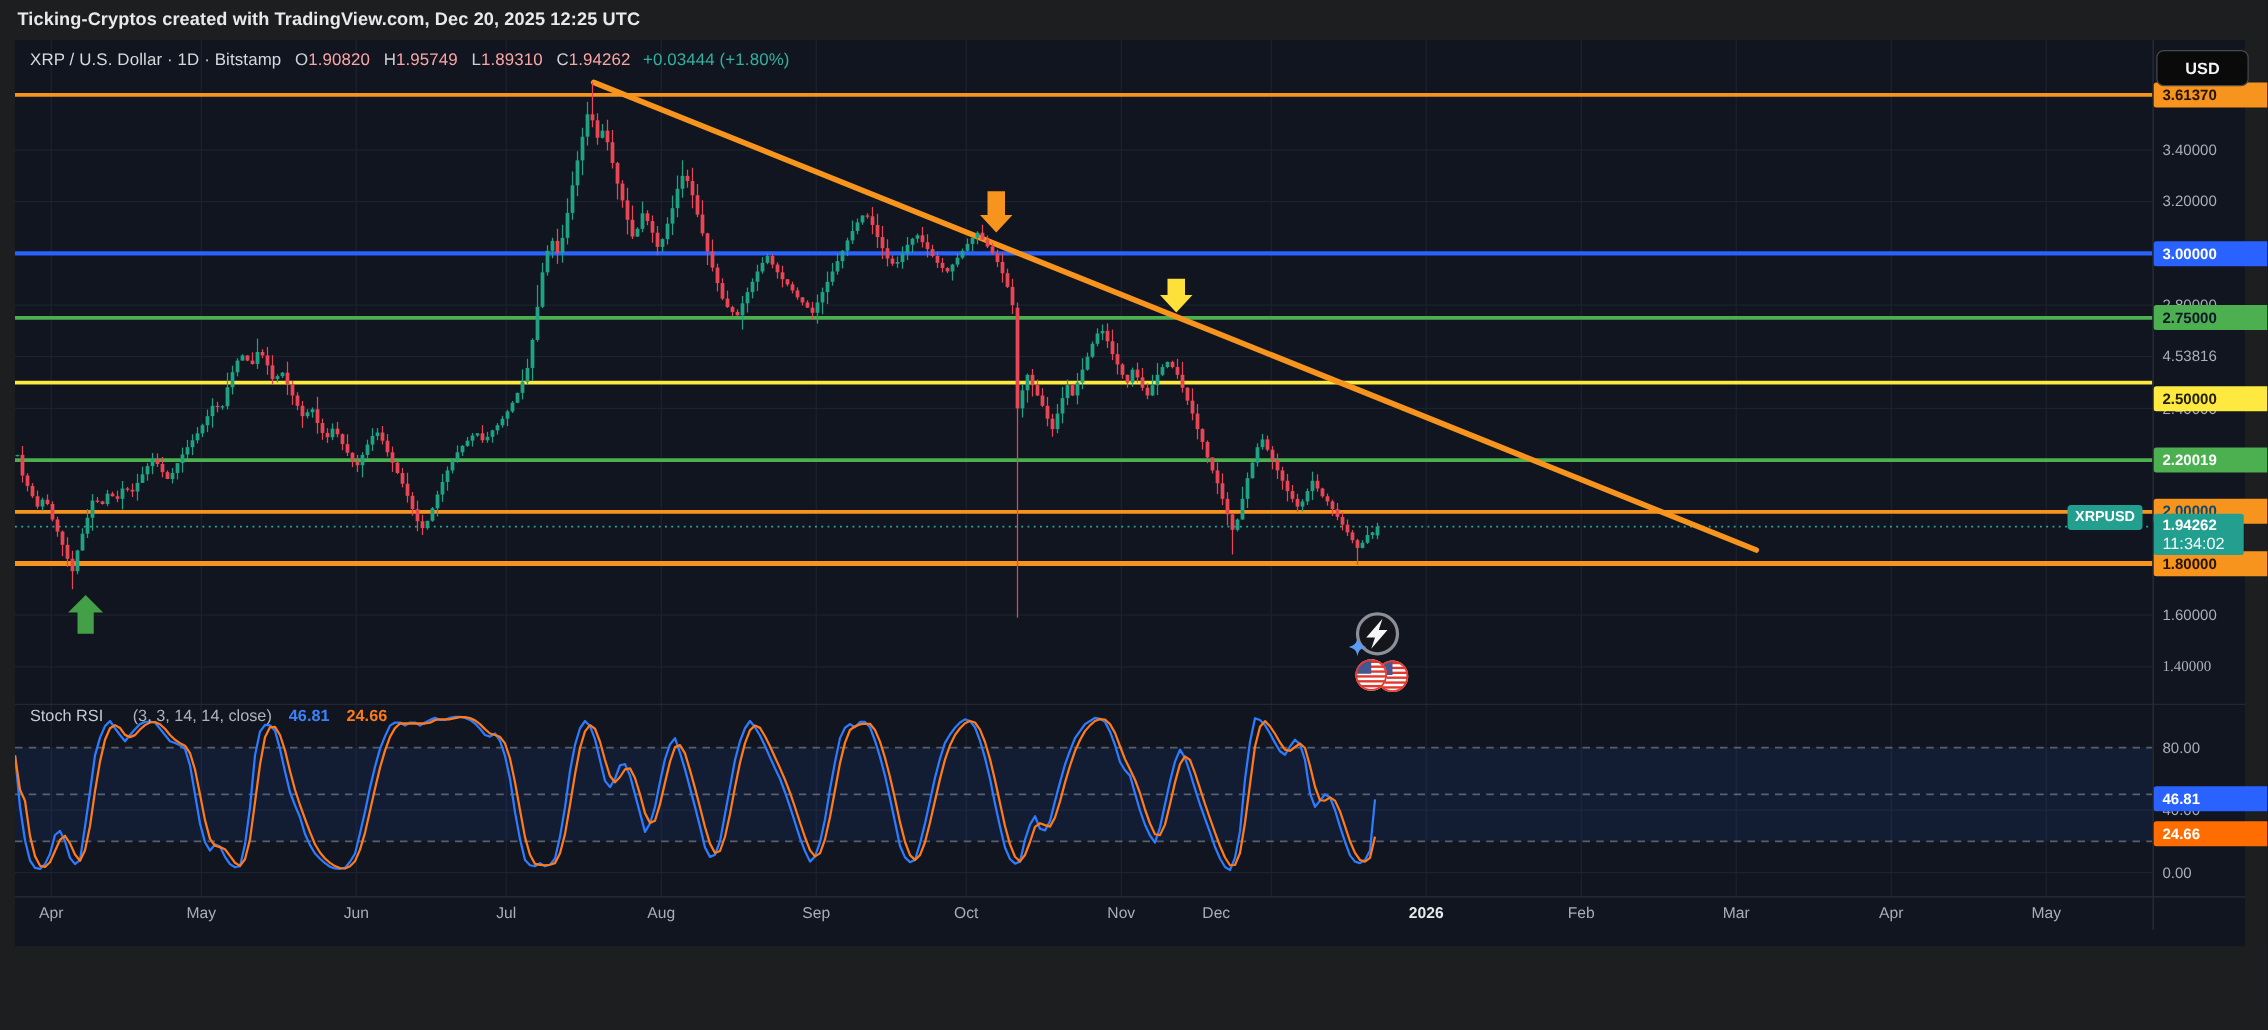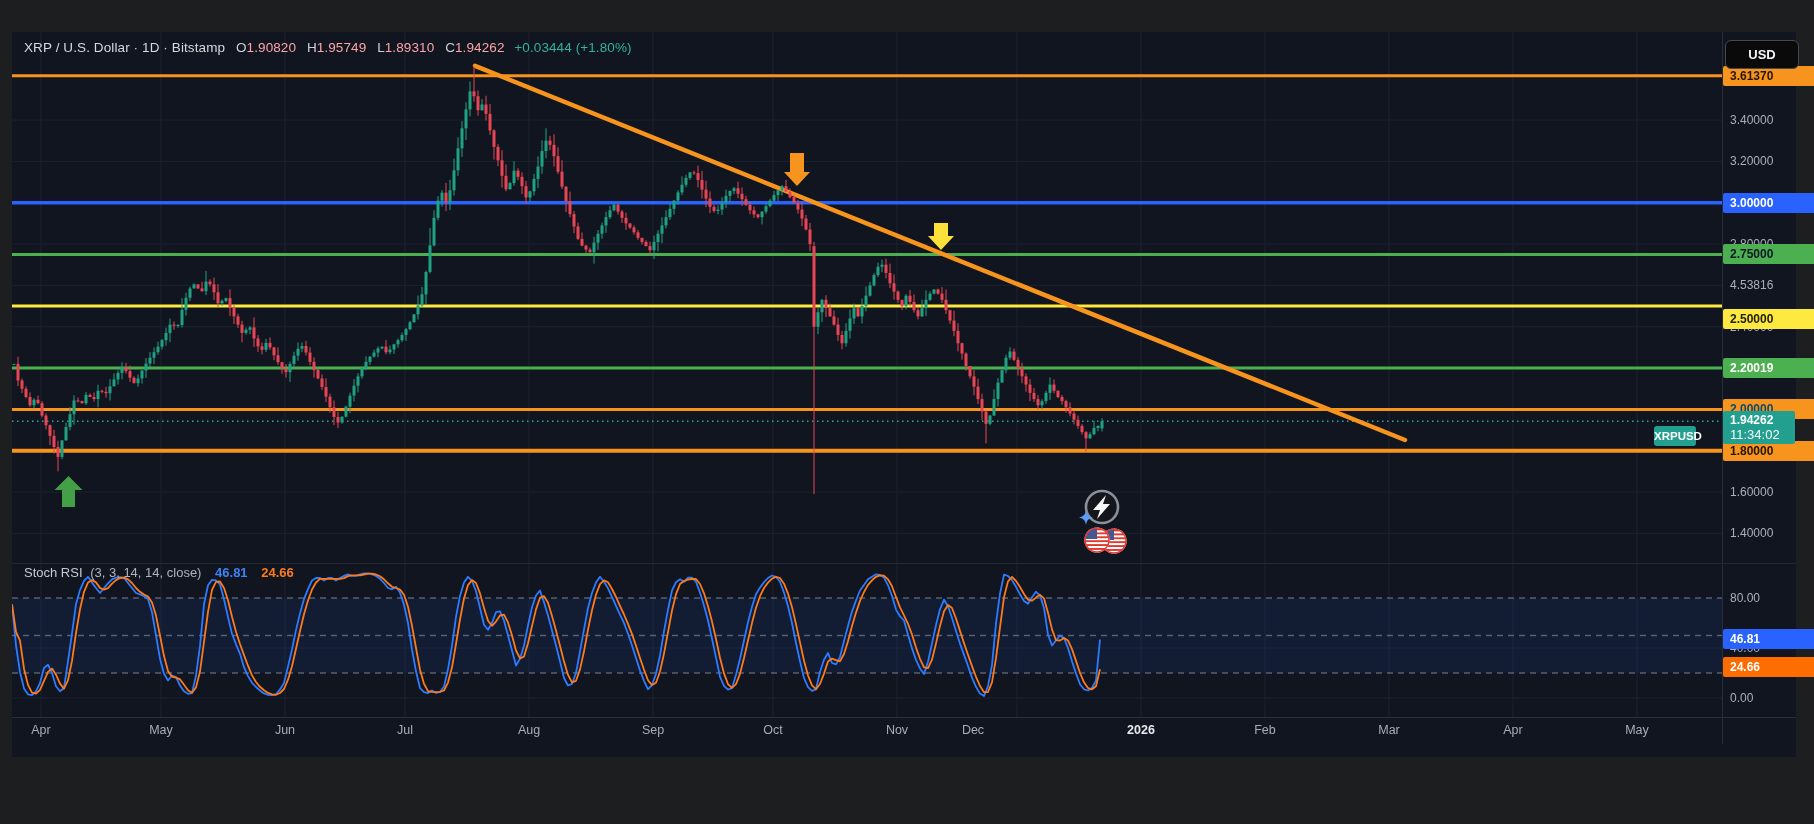--- a/index.html
+++ b/index.html
@@ -21,33 +21,34 @@
         font-size:12px;font-weight:600;text-align:left;padding-left:7px;box-sizing:border-box;}
   .cur-box .cd{font-size:13px;font-weight:400;opacity:.95;}
   .time-label{position:absolute;top:722px;width:44px;margin-left:-22px;text-align:center;
         font-size:12.5px;color:#a8adb8;height:16px;line-height:16px;}
   .legend-main{position:absolute;left:24px;top:40px;font-size:13.5px;color:#d6d9de;
         white-space:nowrap;letter-spacing:.1px;}
   .legend-main .val{color:#fca5a5;}
   .legend-main .chg{color:#31b1a0;margin-left:6px;}
   .legend-main .pre{margin-left:7px;color:#cdd0d6;}
   .legend-stoch{position:absolute;left:24px;top:565px;font-size:13px;color:#c6cad2;white-space:nowrap;}
-  .legend-stoch .params{color:#aeb3bd;margin-left:4px;}
+  .legend-stoch .params{color:#aeb3bd;margin-left:20px;}
   .legend-stoch .kv{color:#3d82f6;margin-left:10px;font-weight:600;}
   .legend-stoch .dv{color:#ff7a1a;margin-left:10px;font-weight:600;}
   .usd-btn{position:absolute;left:1725px;top:40px;width:72px;height:27px;background:#0a0a0b;
         border:1.5px solid #47494e;border-radius:6px;color:#f2f3f5;font-size:13px;font-weight:600;
         display:flex;align-items:center;justify-content:center;cursor:pointer;}
   .footer{position:absolute;left:0;top:757px;width:1814px;height:67px;background:#1d1e20;}
   .hotzone{position:absolute;}
 </style>
 </head>
 <body>
 
 <div class="page">
+  <div class="attribution">Ticking-Cryptos created with TradingView.com, Dec 20, 2025 12:25 UTC</div>
 
   <div class="widget"></div>
 
   <svg class="chart" id="chart-svg" width="1814" height="824" viewBox="0 0 1814 824">
       <defs>
         <clipPath id="mainClip">
           <rect x="12" y="32" width="1710" height="531"></rect>
         </clipPath>
         <clipPath id="stochClip">
           <rect x="12" y="563" width="1710" height="154"></rect>
@@ -697,38 +698,38 @@
   <div class="hotzone" style="left:1722px;top:32px;width:74px;height:685px;"></div>
   <div class="hotzone" style="left:12px;top:717px;width:1784px;height:27px;"></div>
 
   <div class="labels" id="labels">
       <div style="top:112.01999999999998px;" class="axis-label">3.40000</div>
       <div style="top:153.3599999999999px;" class="axis-label">3.20000</div>
       <div style="top:236.04000000000008px;" class="axis-label">2.80000</div>
       <div style="top:277.38px;" class="axis-label">4.53816</div>
       <div style="top:318.72px;" class="axis-label">2.40000</div>
       <div style="top:484.0799999999999px;" class="axis-label">1.60000</div>
-      <div style="top:525.4200000000001px;" class="axis-label">1.40000</div>
+      <div style="top:525.4200000000001px;font-family:Liberation Serif, serif;" class="axis-label">1.40000</div>
       <div style="top:590px;" class="axis-label">80.00</div>
       <div style="top:640px;" class="axis-label">40.00</div>
       <div style="top:690px;" class="axis-label">0.00</div>
       <div style="top:65.84821px;background:#f7941d;color:#241500;" class="axis-tag">3.61370</div>
       <div style="top:192.70000000000005px;background:#2962ff;color:#ffffff;" class="axis-tag">3.00000</div>
       <div style="top:244.375px;background:#4caf50;color:#0f172a;" class="axis-tag">2.75000</div>
       <div style="top:309px;background:#fde93f;color:#242000;" class="axis-tag">2.50000</div>
       <div style="top:358.02072699999997px;background:#4caf50;color:#ffffff;" class="axis-tag">2.20019</div>
       <div style="top:399.4px;background:#f7941d;color:#0c4a6e;" class="axis-tag">2.00000</div>
       <div style="top:440.73999999999995px;background:#f7941d;color:#241500;" class="axis-tag">1.80000</div>
       <div style="top:629.4875px;background:#2962ff;color:#fff;" class="axis-tag">46.81</div>
       <div style="top:657.175px;background:#ff6d00;color:#fff;" class="axis-tag">24.66</div>
       <div style="top:411.260446px;height:33px;background:#239f90;" class="cur-box">
         <div style="height: 17px; line-height: 18px;">1.94262</div>
         <div class="cd" style="height: 15px; line-height: 14px;">11:34:02</div>
       </div>
-      <div style="left:1654px;top:426px;width:42px;height:20px;line-height:20px;background:#239f90;" class="sym-tag">XRPUSD</div>
+      <div style="left:1654px;top:404px;width:60px;height:20px;line-height:20px;background:#239f90;" class="sym-tag">XRPUSD</div>
       <div style="left:41px;" class="time-label">Apr</div>
       <div style="left:161px;" class="time-label">May</div>
       <div style="left:285px;" class="time-label">Jun</div>
       <div style="left:405px;" class="time-label">Jul</div>
       <div style="left:529px;" class="time-label">Aug</div>
       <div style="left:653px;" class="time-label">Sep</div>
       <div style="left:773px;" class="time-label">Oct</div>
       <div style="left:897px;" class="time-label">Nov</div>
       <div style="left:973px;" class="time-label">Dec</div>
       <div style="left:1141px;color:#e6e8ec;font-weight:700;" class="time-label">2026</div>

